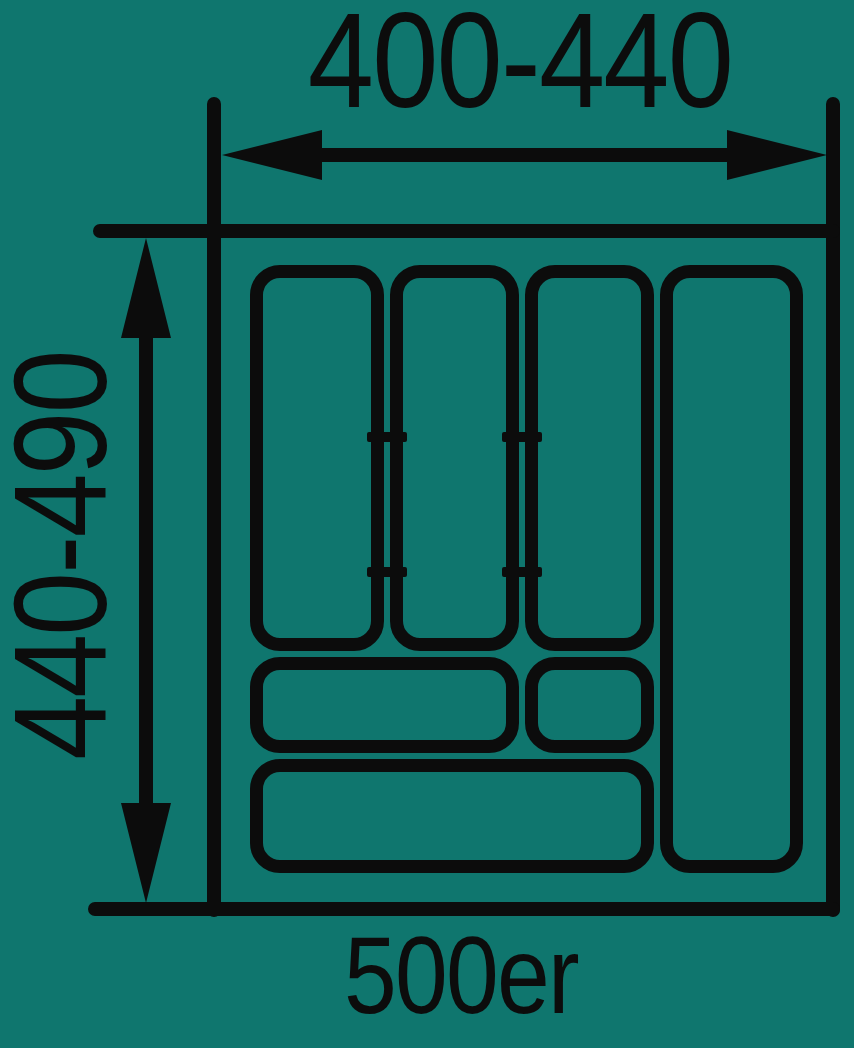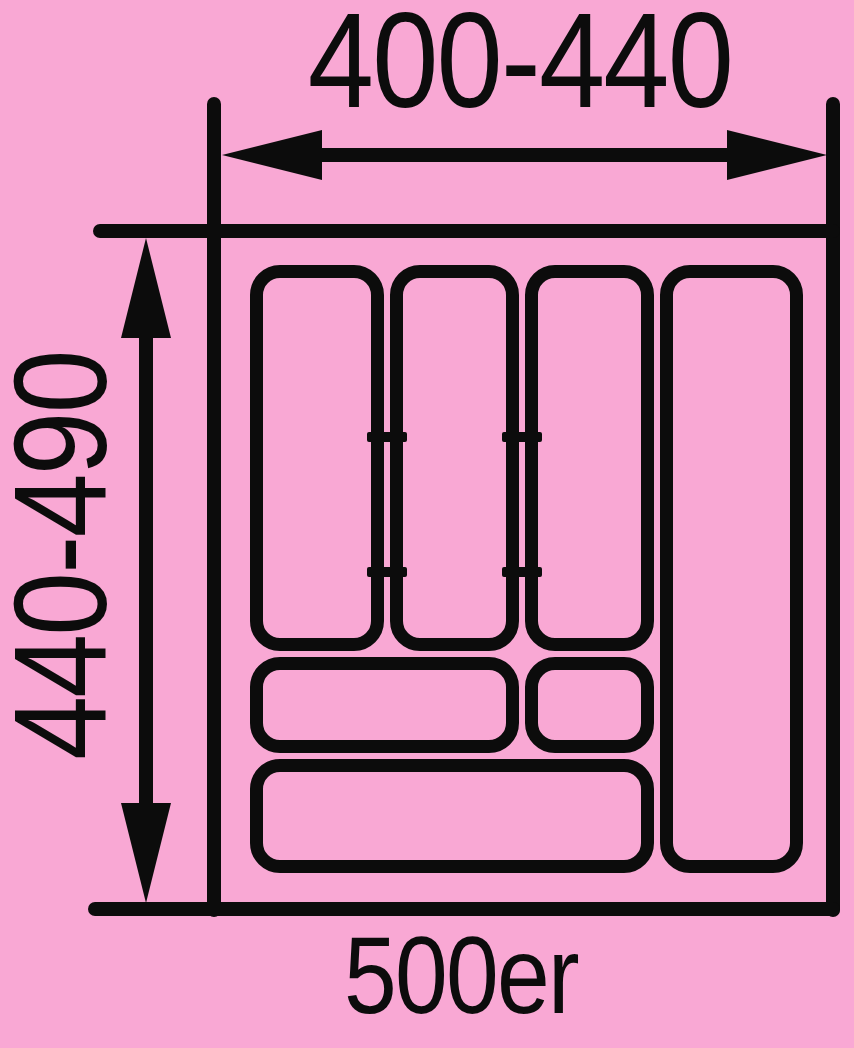--- a/index.html
+++ b/index.html
@@ -1,20 +1,20 @@
 <!DOCTYPE html>
 <html><head>
 <meta charset="utf-8">
 <style>
   html,body{margin:0;padding:0;}
   body{font-family:"Liberation Sans",sans-serif;}
   .stage{
     position:relative;
     width:854px;height:1048px;
-    background:#f9a8d4;
+    background:#0f766e;
     overflow:hidden;
   }
   
   .line{
     position:absolute;
     background:#0c0c0c;
     border-radius:7px;
   }
   
   .comp{

